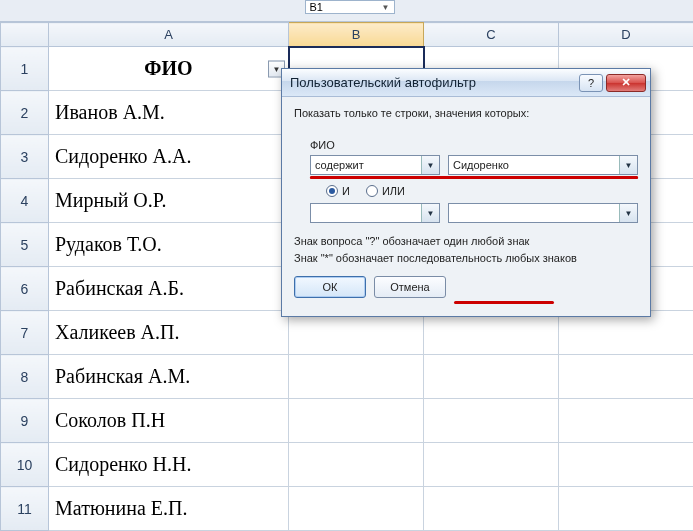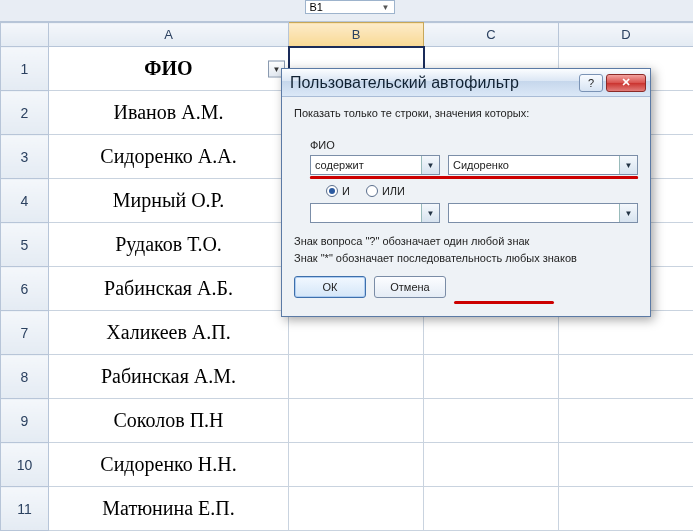--- a/index.html
+++ b/index.html
@@ -101,21 +101,21 @@
   .filter-btn {
     position:absolute;
     right:3px; top:50%;
     transform:translateY(-50%);
     width:17px; height:17px;
     border:1px solid #8a9ab0;
     background:linear-gradient(#fdfdfd,#e3e9f1);
     display:flex;align-items:center;justify-content:center;
     font-size:8px;color:#333;
   }
-  .sheet tbody td { text-align:center; }
+  .sheet tbody td { text-align:left; }
   .active-cell {
     outline: 2px solid #1a2b59;
     outline-offset: -1px;
   }
 
   
   .dialog {
     position: absolute;
     left: 281px;
     top: 68px;
@@ -126,21 +126,21 @@
     font-size: 11px;
     color: #222;
   }
   .titlebar {
     display:flex; align-items:center;
     height: 28px;
     padding: 0 4px 0 8px;
     background: linear-gradient(#fbfdff,#dbe6f4 45%,#c6d7ec 46%,#dbe8f7);
     border-bottom:1px solid #a9bcd6;
   }
-  .titlebar .title { flex:1; color:#123; font-size:16px;}
+  .titlebar .title { flex:1; color:#123; font-size:13px;}
   .win-btns { display:flex; gap:3px;}
   .win-btn {
     width:26px; height:18px;
     border:1px solid #7a93b5;
     border-radius:3px;
     display:flex;align-items:center;justify-content:center;
     font-size:11px;
     background:linear-gradient(#f8fbff,#d7e4f3);
   }
   .win-btn.help { width:24px; }

